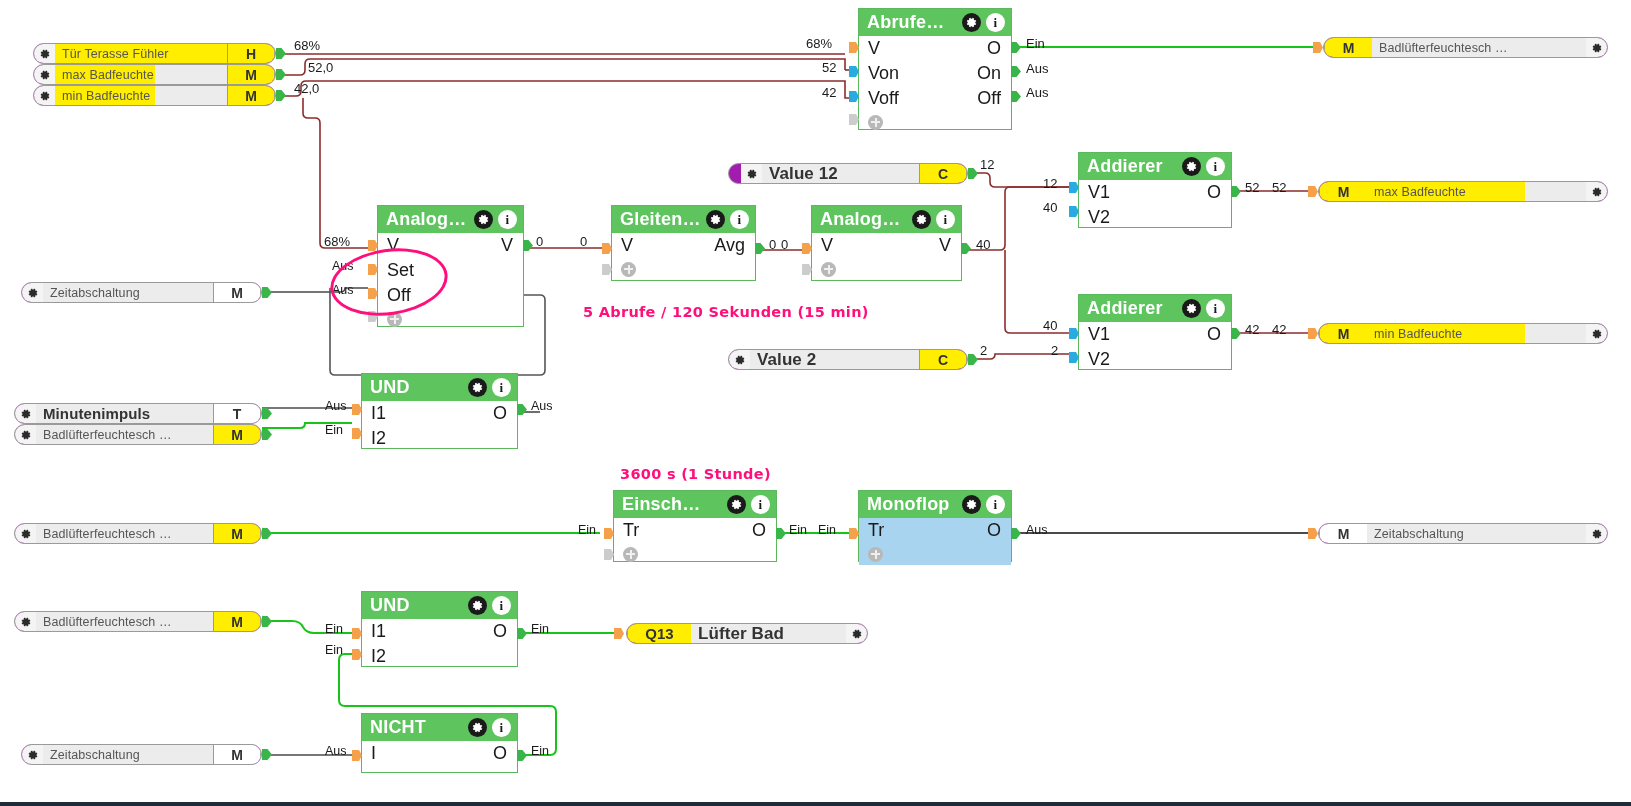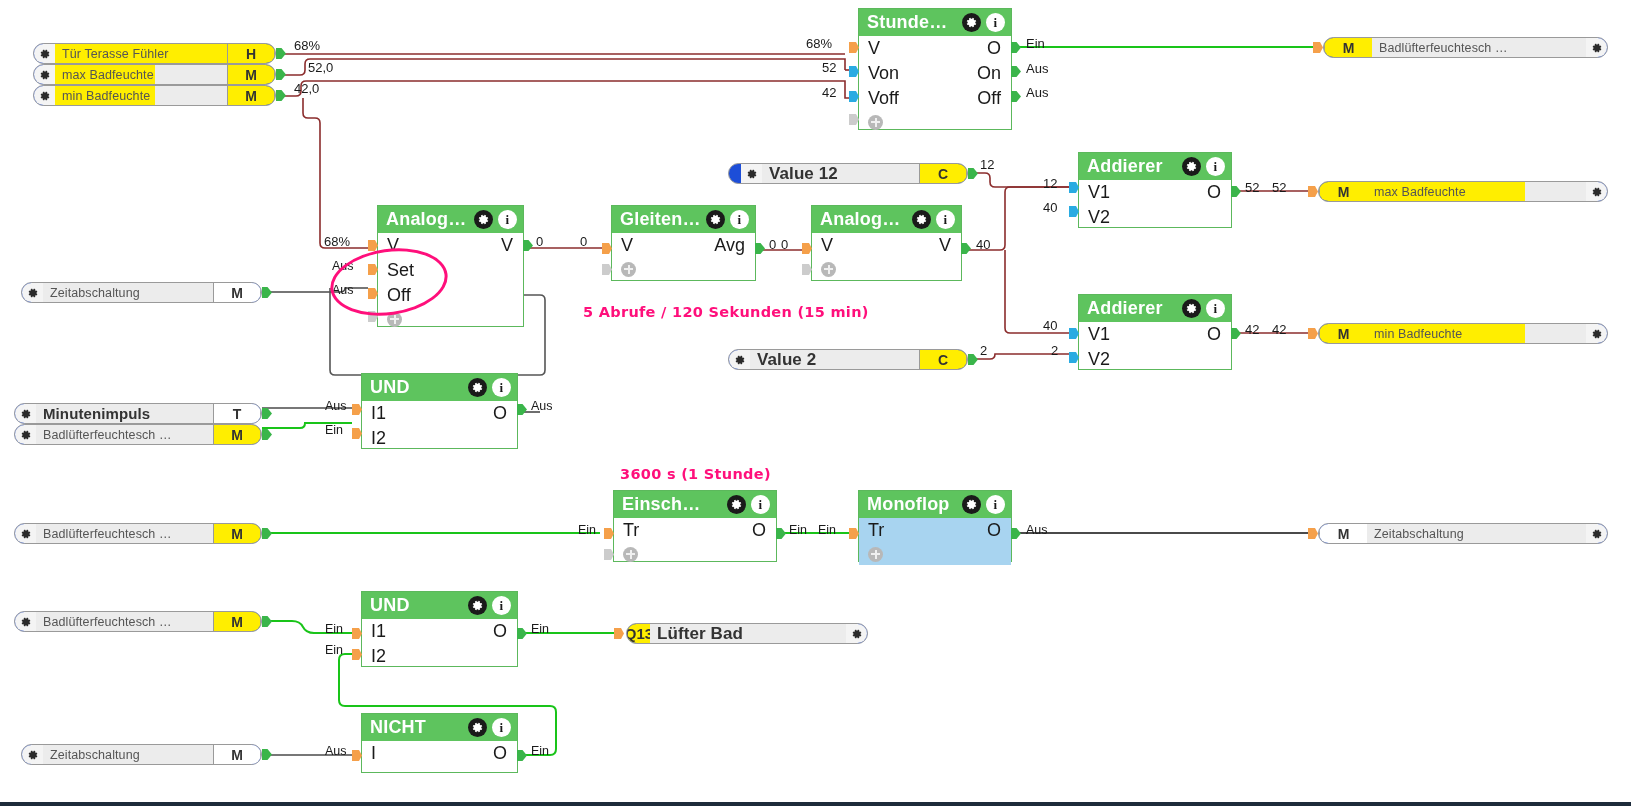--- a/index.html
+++ b/index.html
@@ -7,21 +7,21 @@
   body {
     font-family: "Liberation Sans", sans-serif;
     width:1631px; height:806px; position:relative; overflow:hidden;
   }
   #canvas { position:absolute; left:0; top:0; width:1631px; height:806px; }
   #wires { position:absolute; left:0; top:0; width:1631px; height:806px; pointer-events:none; }
 
   
   .io {
     position:absolute; height:21px; display:flex; align-items:stretch;
-    border:1px solid #9a9a9a; border-radius:11px; background:#1d4ed8;
+    border:1px solid #9a9a9a; border-radius:11px; background:#a21caf;
     overflow:hidden; font-size:12.5px;
   }
   .io .gear-cell {
     width:21px; display:flex; align-items:center; justify-content:center;
     background:#f4f4f4; flex:0 0 21px;
   }
   .io .io-name {
     flex:1 1 auto; display:flex; align-items:center; padding:0 7px;
     color:#555; white-space:nowrap; overflow:hidden; letter-spacing:.1px;
   }
@@ -198,21 +198,21 @@
     <span class="io-tag tag-yellow">M</span>
   </div>
   <div class="nub out-gr" style="left:276px; top:90px;"></div>
 
   <span class="lbl" style="left:294px; top:38px;">68%</span>
   <span class="lbl" style="left:308px; top:60px;">52,0</span>
   <span class="lbl" style="left:294px; top:81px;">42,0</span>
 
   <div class="blk" style="left:858px; top:8px; width:154px; height:122px;">
     <div class="hd">
-      <span class="ttl">Stunde…</span>
+      <span class="ttl">Abrufe…</span>
       <span class="icons">
         <span class="ic-circ dark">
             <svg viewBox="0 0 20 20" width="13" height="13">
               <path fill="#ffffff" d="M10 6.2a3.8 3.8 0 100 7.6 3.8 3.8 0 000-7.6zm0 5.6a1.8 1.8 0 110-3.6 1.8 1.8 0 010 3.6z"></path>
               <path fill="#ffffff" d="M17.3 11.6l-1.5-.6a5.9 5.9 0 000-2l1.5-.6-1-2.4-1.5.6a6.2 6.2 0 00-1.4-1.4l.6-1.5-2.4-1-.6 1.5a5.9 5.9 0 00-2 0L8.4 2.7l-2.4 1 .6 1.5a6.2 6.2 0 00-1.4 1.4l-1.5-.6-1 2.4 1.5.6a5.9 5.9 0 000 2l-1.5.6 1 2.4 1.5-.6c.4.55.85 1 1.4 1.4l-.6 1.5 2.4 1 .6-1.5a5.9 5.9 0 002 0l.6 1.5 2.4-1-.6-1.5c.55-.4 1-.85 1.4-1.4l1.5.6z"></path>
             </svg>
           </span>
         <span class="ic-circ">
             <span class="ii">i</span>
           </span>
@@ -699,21 +699,21 @@
   </div>
   <div class="nub in-or" style="left:352px; top:628px;"></div>
   <div class="nub in-or" style="left:352px; top:649px;"></div>
   <div class="nub out-gr" style="left:517px; top:628px;"></div>
   <span class="lbl sm" style="left:325px; top:622px;">Ein</span>
   <span class="lbl sm" style="left:325px; top:643px;">Ein</span>
   <span class="lbl sm" style="left:531px; top:622px;">Ein</span>
 
   <div class="nub in-or" style="left:614px; top:628px;"></div>
   <div class="io rev" style="left:626px; top:623px; width:242px;">
-    <span class="io-tag tag-yellow" style="width:23px;font-size:15px;">Q13</span>
+    <span class="io-tag tag-yellow" style="width:64px;font-size:15px;">Q13</span>
     <span class="io-name name-plain" style="font-size:17px;color:#333;font-weight:bold;">Lüfter Bad</span>
     <span class="gear-cell">
         <span class="gear">
           <svg viewBox="0 0 20 20" width="12" height="12">
             <path fill="#2b2b2b" d="M10 6.2a3.8 3.8 0 100 7.6 3.8 3.8 0 000-7.6zm0 5.6a1.8 1.8 0 110-3.6 1.8 1.8 0 010 3.6z"></path>
             <path fill="#2b2b2b" d="M17.3 11.6l-1.5-.6a5.9 5.9 0 000-2l1.5-.6-1-2.4-1.5.6a6.2 6.2 0 00-1.4-1.4l.6-1.5-2.4-1-.6 1.5a5.9 5.9 0 00-2 0L8.4 2.7l-2.4 1 .6 1.5a6.2 6.2 0 00-1.4 1.4l-1.5-.6-1 2.4 1.5.6a5.9 5.9 0 000 2l-1.5.6 1 2.4 1.5-.6c.4.55.85 1 1.4 1.4l-.6 1.5 2.4 1 .6-1.5a5.9 5.9 0 002 0l.6 1.5 2.4-1-.6-1.5c.55-.4 1-.85 1.4-1.4l1.5.6z"></path>
           </svg>
         </span>
       </span>
   </div>

